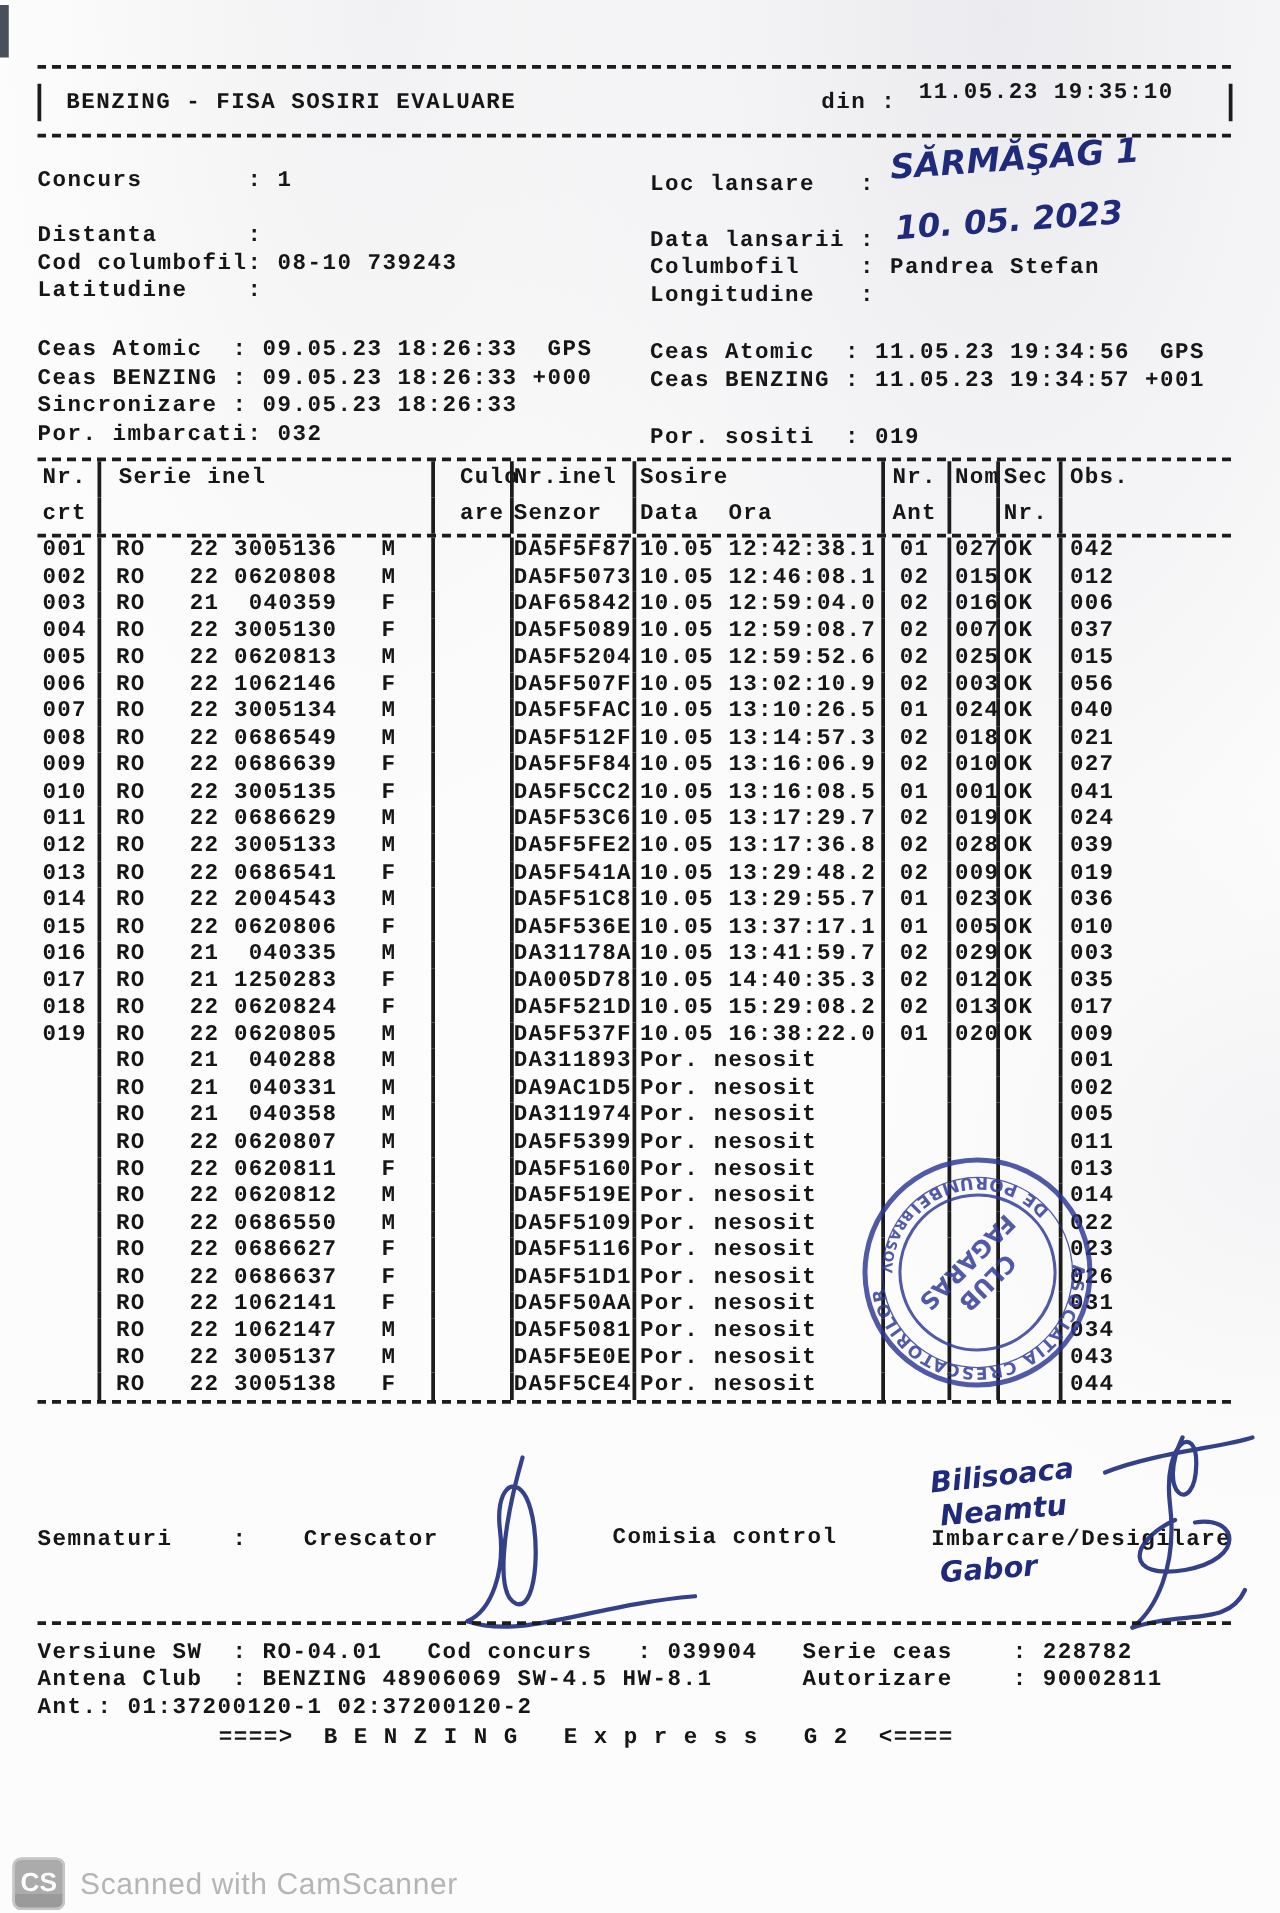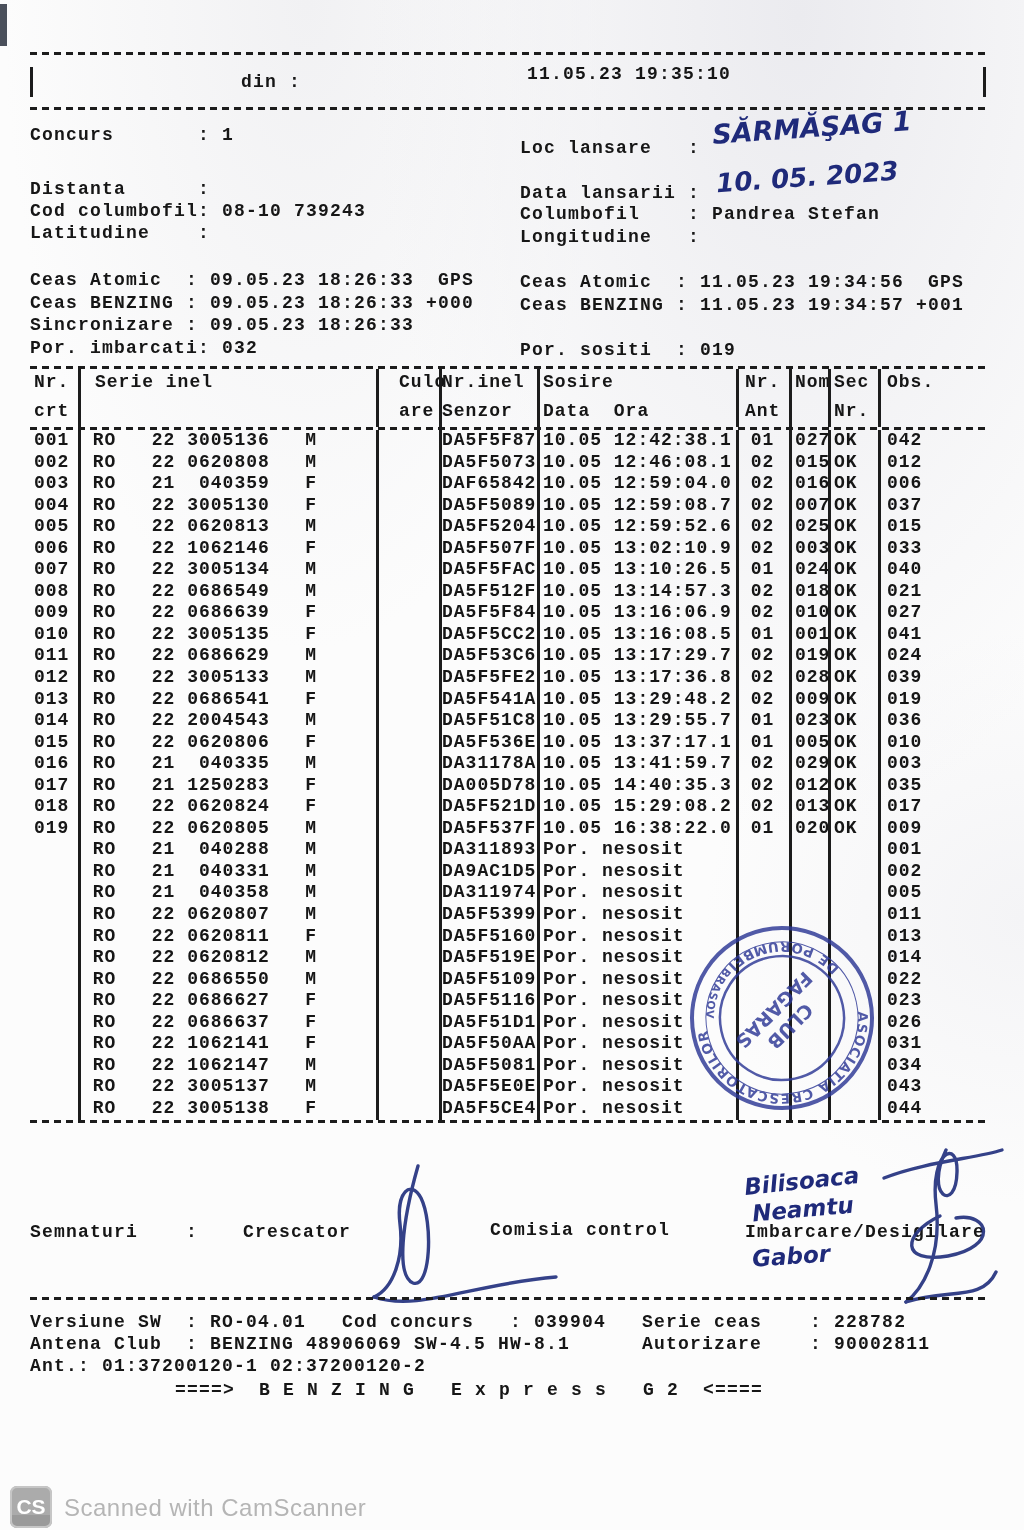--- a/index.html
+++ b/index.html
@@ -21,21 +21,21 @@
   
   .titlebox{position:absolute;left:30px;top:62px;width:956px;height:40px;display:flex;align-items:center;justify-content:space-between;}
   .vbar{width:3px;height:30px;background:#1c1c1c;}
   
   .tbl{position:absolute;left:30px;top:366px;width:956px;}
   .thead .trow{height:29px;}
   .trow{display:flex;height:21.55px;align-items:flex-start;}
   .c{white-space:pre;font-weight:bold;font-size:18px;letter-spacing:1px;line-height:21.55px;box-sizing:border-box;height:100%;}
   .c.h{line-height:27px;}
   .c-nr{width:48px;padding-left:4px;}
-  .c-serie{width:298px;border-left:3px solid #1c1c1c;}
+  .c-serie{width:267px;border-left:3px solid #1c1c1c;}
   .c-culo{width:63px;border-left:3px solid #1c1c1c;padding-left:20px;}
   .c-senzor{width:98px;border-left:3px solid #1c1c1c;padding-left:0;}
   .c-sosire{width:199px;border-left:3px solid #1c1c1c;padding-left:3px;}
   .c-ant{width:53px;border-left:3px solid #1c1c1c;}
   .c-nom{width:39px;border-left:3px solid #1c1c1c;padding-left:3px;}
   .c-sec{width:50px;border-left:3px solid #1c1c1c;padding-left:3px;}
   .c-obs{width:95px;border-left:3px solid #1c1c1c;padding-left:6px;}
   .thead .c-serie{padding-left:14px;}
   
   .hand{position:absolute;font-family:"DejaVu Sans",sans-serif;font-style:italic;font-weight:bold;color:#1f2a7a;white-space:pre;}
@@ -51,27 +51,28 @@
   svg text{font-family:"DejaVu Sans",sans-serif;}
 </style>
 </head>
 <body>
 
 <div class="corner-artifact"></div>
 
 <div class="dash" style="top:52px"></div>
 <div class="titlebox">
   <div class="vbar"></div>
+  <span class="mono" style="margin-left:20px;flex:1">BENZING - FISA SOSIRI EVALUARE</span>
   <span class="mono">din :</span>
   <span class="mono" style="margin:0 44px 15px 18px">11.05.23 19:35:10</span>
   <div class="vbar"></div>
 </div>
 <div class="dash" style="top:107px"></div>
 
-<span class="mono abs" style="left:30px;top:125px">Concurs       : 1</span>
+<span class="mono abs" style="left:30px;top:135px">Concurs       : 1</span>
 <span class="mono abs" style="left:520px;top:138px">Loc lansare   :</span>
 <span class="hand" style="left:712px;top:112px;font-size:27px;transform:rotate(-4deg)">SĂRMĂŞAG 1</span>
 
 <span class="mono abs" style="left:30px;top:179px">Distanta      :</span>
 <span class="mono abs" style="left:520px;top:183px">Data lansarii :</span>
 <span class="hand" style="left:716px;top:162px;font-size:26px;transform:rotate(-4deg)">10. 05. 2023</span>
 
 <span class="mono abs" style="left:30px;top:201px">Cod columbofil: 08-10 739243</span>
 <span class="mono abs" style="left:520px;top:204px">Columbofil    : Pandrea Stefan</span>
 
@@ -171,21 +172,21 @@
       </div>
       <div class="trow">
         <span class="c c-nr">006</span>
         <span class="c c-serie"> RO   22 1062146   F</span>
         <span class="c c-culo"></span>
         <span class="c c-senzor">DA5F507F</span>
         <span class="c c-sosire">10.05 13:02:10.9</span>
         <span class="c c-ant"> 02</span>
         <span class="c c-nom">003</span>
         <span class="c c-sec">OK</span>
-        <span class="c c-obs">033</span>
+        <span class="c c-obs">056</span>
       </div>
       <div class="trow">
         <span class="c c-nr">007</span>
         <span class="c c-serie"> RO   22 3005134   M</span>
         <span class="c c-culo"></span>
         <span class="c c-senzor">DA5F5FAC</span>
         <span class="c c-sosire">10.05 13:10:26.5</span>
         <span class="c c-ant"> 01</span>
         <span class="c c-nom">024</span>
         <span class="c c-sec">OK</span>

